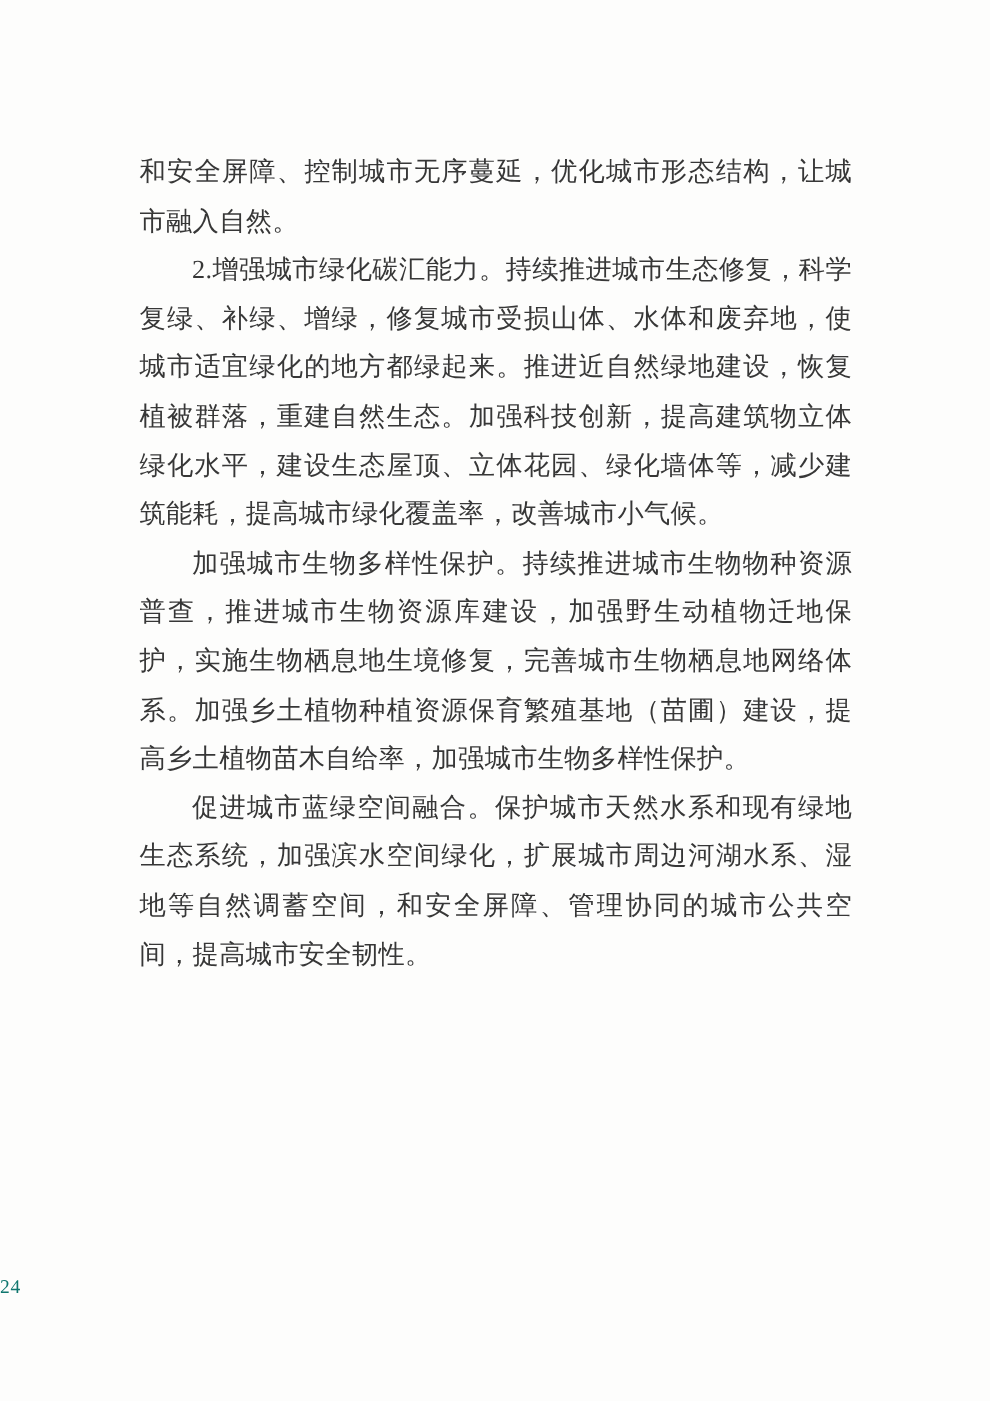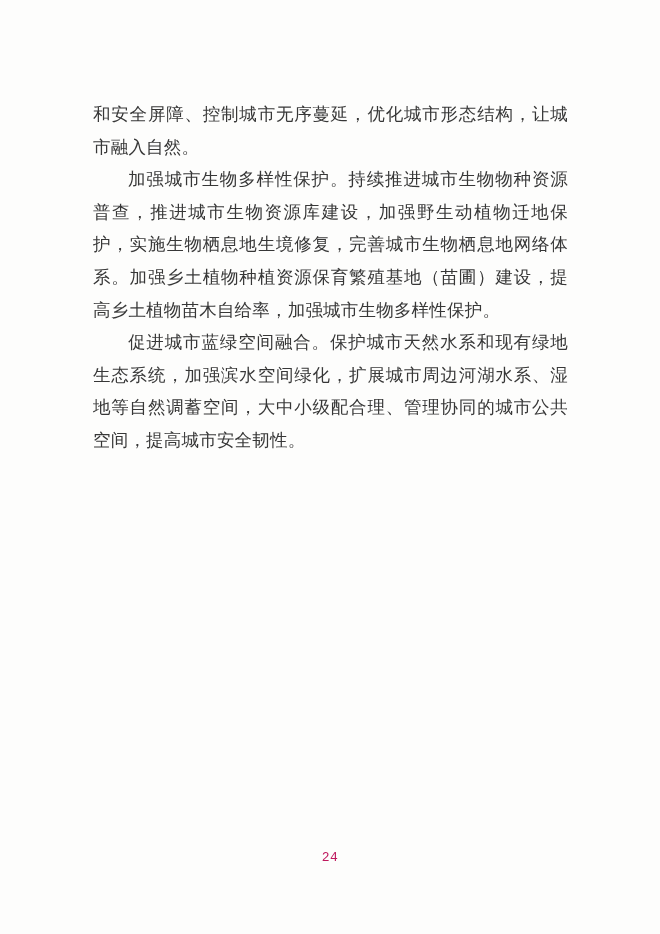--- a/index.html
+++ b/index.html
@@ -32,31 +32,30 @@
     word-break: break-all;
   }
   .para.no-indent {
     text-indent: 0;
   }
   .page-number {
     position: absolute;
     top: 848px;
     left: 0;
     width: 660px;
-    text-align: center;
     font-size: 13px;
     line-height: 20px;
-    color: #be185d;
+    color: #0f766e;
     letter-spacing: 0.5px;
-    font-family: Liberation Mono, monospace;
   }
 </style>
 </head>
 <body>
 
 <div class="page">
   <div class="text-block">
     <p class="para no-indent">和安全屏障、控制城市无序蔓延，优化城市形态结构，让城市融入自然。</p>
+    <p class="para">2.增强城市绿化碳汇能力。持续推进城市生态修复，科学复绿、补绿、增绿，修复城市受损山体、水体和废弃地，使城市适宜绿化的地方都绿起来。推进近自然绿地建设，恢复植被群落，重建自然生态。加强科技创新，提高建筑物立体绿化水平，建设生态屋顶、立体花园、绿化墙体等，减少建筑能耗，提高城市绿化覆盖率，改善城市小气候。</p>
     <p class="para">加强城市生物多样性保护。持续推进城市生物物种资源普查，推进城市生物资源库建设，加强野生动植物迁地保护，实施生物栖息地生境修复，完善城市生物栖息地网络体系。加强乡土植物种植资源保育繁殖基地（苗圃）建设，提高乡土植物苗木自给率，加强城市生物多样性保护。</p>
-    <p class="para">促进城市蓝绿空间融合。保护城市天然水系和现有绿地生态系统，加强滨水空间绿化，扩展城市周边河湖水系、湿地等自然调蓄空间，大中小级配合理、管理协同的城市公共空间，提高城市安全韧性。</p>
+    <p class="para">促进城市蓝绿空间融合。保护城市天然水系和现有绿地生态系统，加强滨水空间绿化，扩展城市周边河湖水系、湿地等自然调蓄空间，和安全屏障、管理协同的城市公共空间，提高城市安全韧性。</p>
   </div>
   <div class="page-number">24</div>
 </div>
 
 </body></html>

